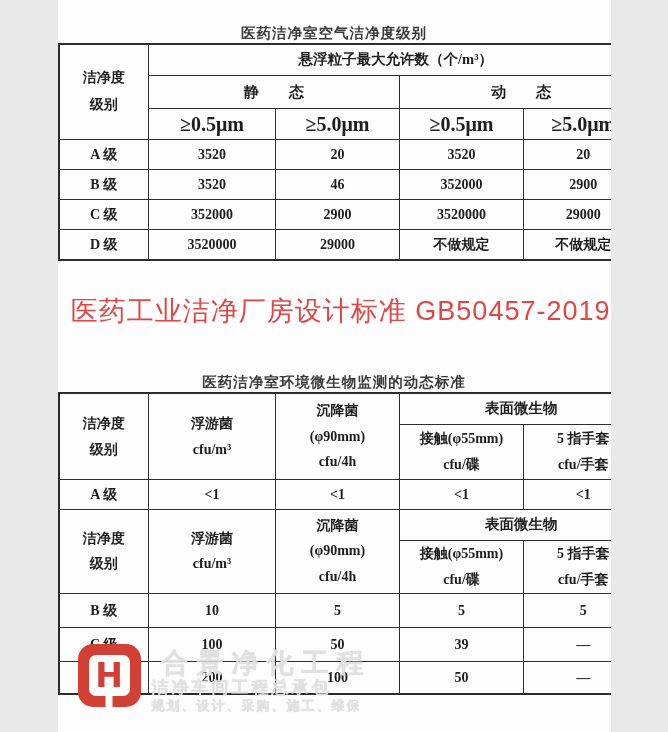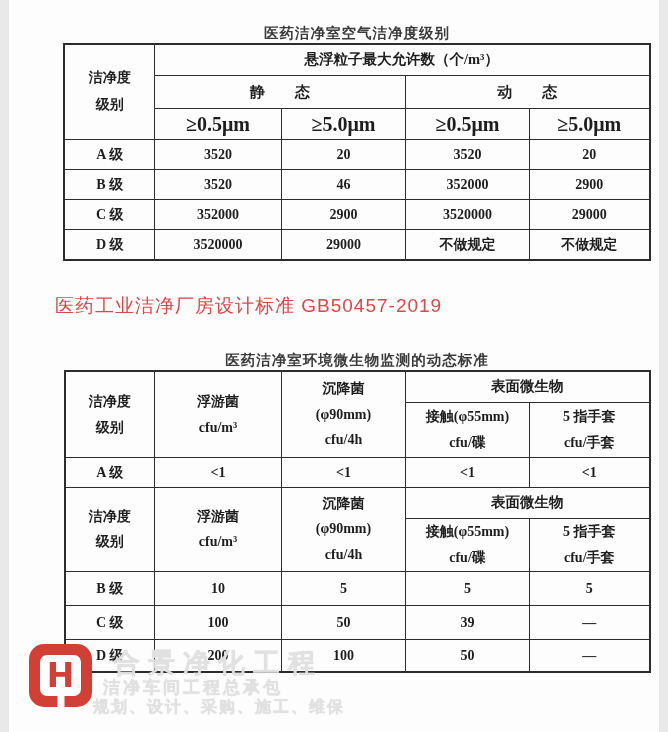--- a/index.html
+++ b/index.html
@@ -1,48 +1,47 @@
 <!DOCTYPE html>
 <html><head>
 <meta charset="utf-8">
 <style>
   html,body { margin:0; padding:0; background:#e9e9e9; }
   .page {
-    position:relative; width:604px; height:732px; margin:0 auto;
+    position:relative; width:553px; height:732px; margin:0 auto;
     background:#fdfdfd; overflow:hidden;
     font-family:"Liberation Serif", serif;
-    padding-left:46px;
   }
   .doc-title {
     text-align:center; font-family:"Liberation Sans", sans-serif;
     font-weight:700; font-size:14.5px; color:#3b3b3b; letter-spacing:1px;
   }
   .t1 { padding-top:24px; }
-  .t2 { margin-top:32px; }
+  .t2 { margin-top:44px; }
 
   table.tbl {
     border-collapse:collapse; margin:0 auto; table-layout:fixed;
     width:585px; border:2px solid #2d2d2d;
   }
   table.tbl td {
     border:1px solid #2d2d2d; text-align:center; vertical-align:middle;
     font-weight:700; font-size:14px; color:#1e1e1e; padding:0 2px;
     line-height:1.5; overflow:hidden;margin-top:16px;
   }
   .tbl1 { margin-top:20px; }
   .tbl1 tr.h1 td { height:30px; font-size:14.5px; }
   .tbl1 tr.h2 td { height:32px; font-size:15px; }
   .tbl1 tr.h3 td { height:28px; font-size:20px; }
   .tbl1 tr.data td { height:29px; }
   .lvl-head div { line-height:1.9; font-size:14px; }
 
   .red-heading {
-    margin-top:32px; text-align:left;
+    margin-top:32px; text-align:right;
     font-family:"Liberation Sans", sans-serif;
-    font-size:19px; color:#df4646; letter-spacing:1px;
+    font-size:27px; color:#df4646; letter-spacing:1px;
   }
 
   .tbl2 { margin-top:17px; }
   .tbl2 tr.ha td { height:30px; font-size:14.5px; }
   .tbl2 tr.hb td { height:54px;text-align:center; }
   .tbl2 tr.hb2 td { height:50px; }
   .tbl2 tr.ra td { height:29px; }
   .tbl2 tr.rb td { height:33px; }
   .tbl2 tr.rc td { height:33px; }
   .tbl2 tr.rd td { height:31px; }
@@ -67,21 +66,21 @@
     position:absolute; left:50%; transform:translateX(-50%); bottom:0;
     width:7px; height:12px; background:#fdfdfd;
   }
   .wm {
     position:absolute; font-family:"Liberation Sans", sans-serif;
     font-weight:700; color:rgba(226,226,226,0.95); z-index:6;
     white-space:nowrap; text-shadow:0 0 1px rgba(165,165,165,0.5);
   }
   .wm1 { left:104px; top:645px; font-size:27px; letter-spacing:8px; }
   .wm2 { left:94px; top:676px; font-size:17px; letter-spacing:3px;text-align:right; }
-  .wm3 { left:84px; top:697px; font-size:16px; letter-spacing:2px; }
+  .wm3 { left:94px; top:697px; font-size:13px; letter-spacing:2px; }
 </style>
 </head>
 <body>
 
 <div class="page">
 
   <div class="doc-title t1">医药洁净室空气洁净度级别</div>
 
   <table class="tbl tbl1">
     <colgroup>

